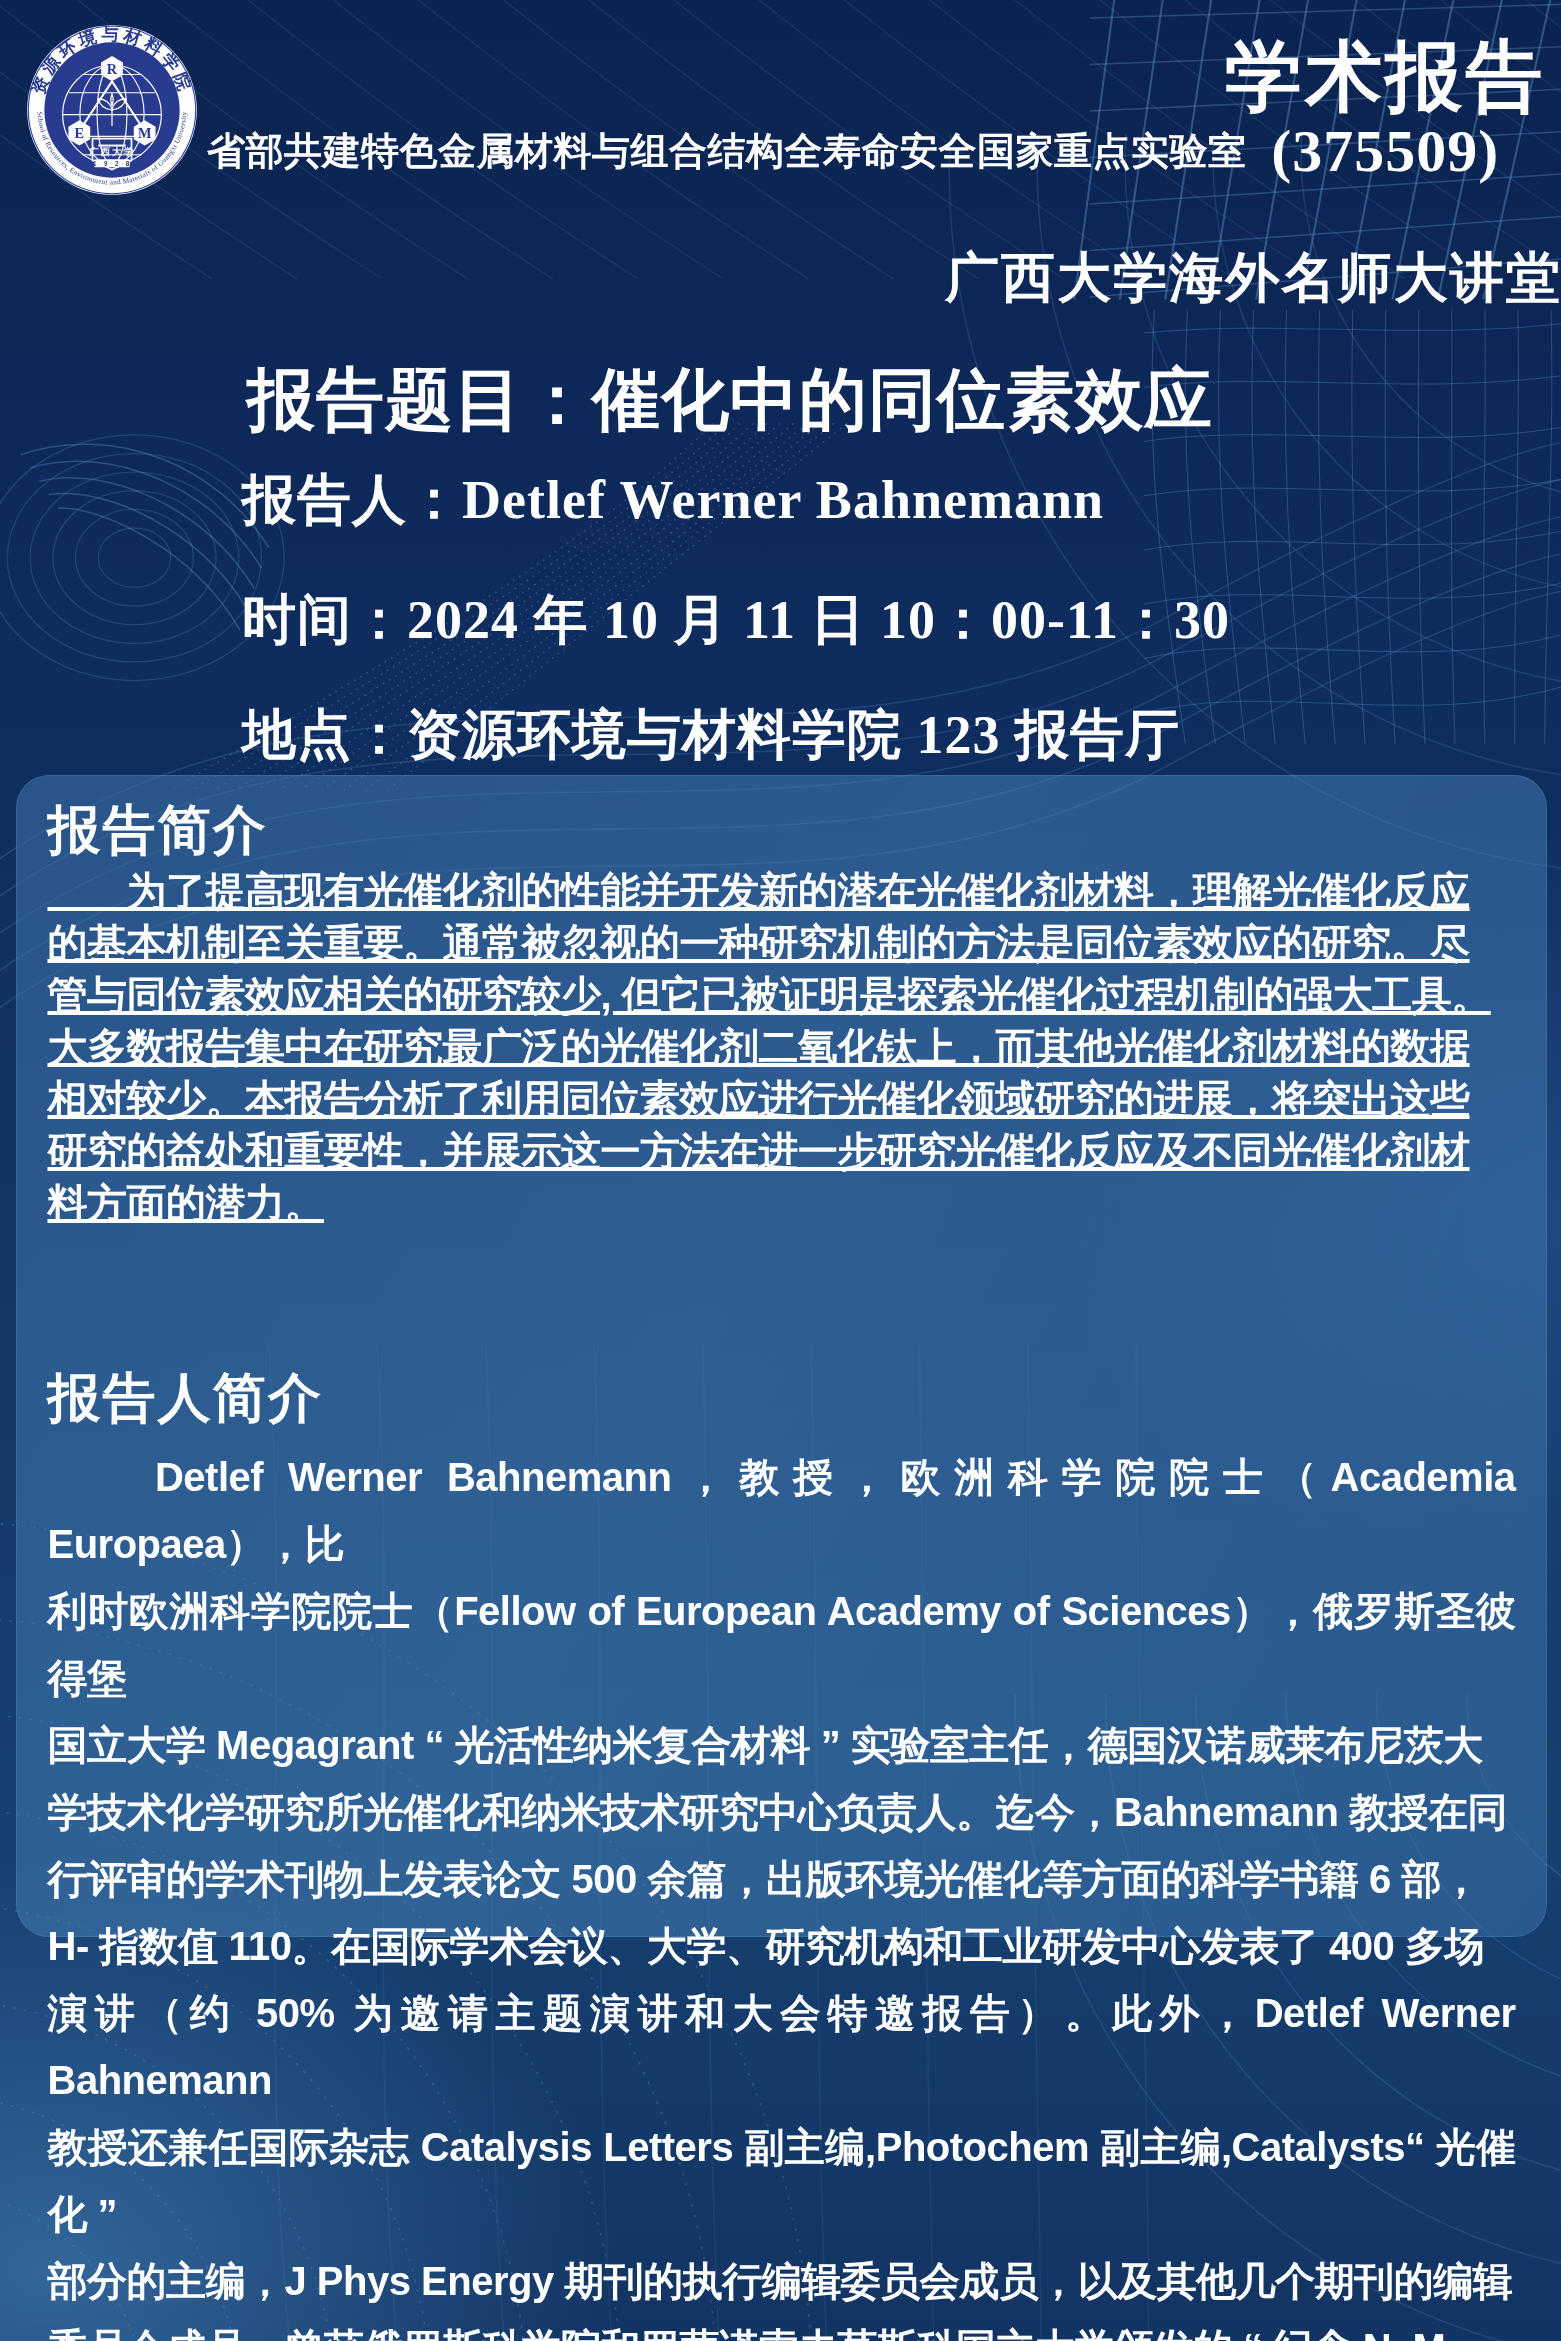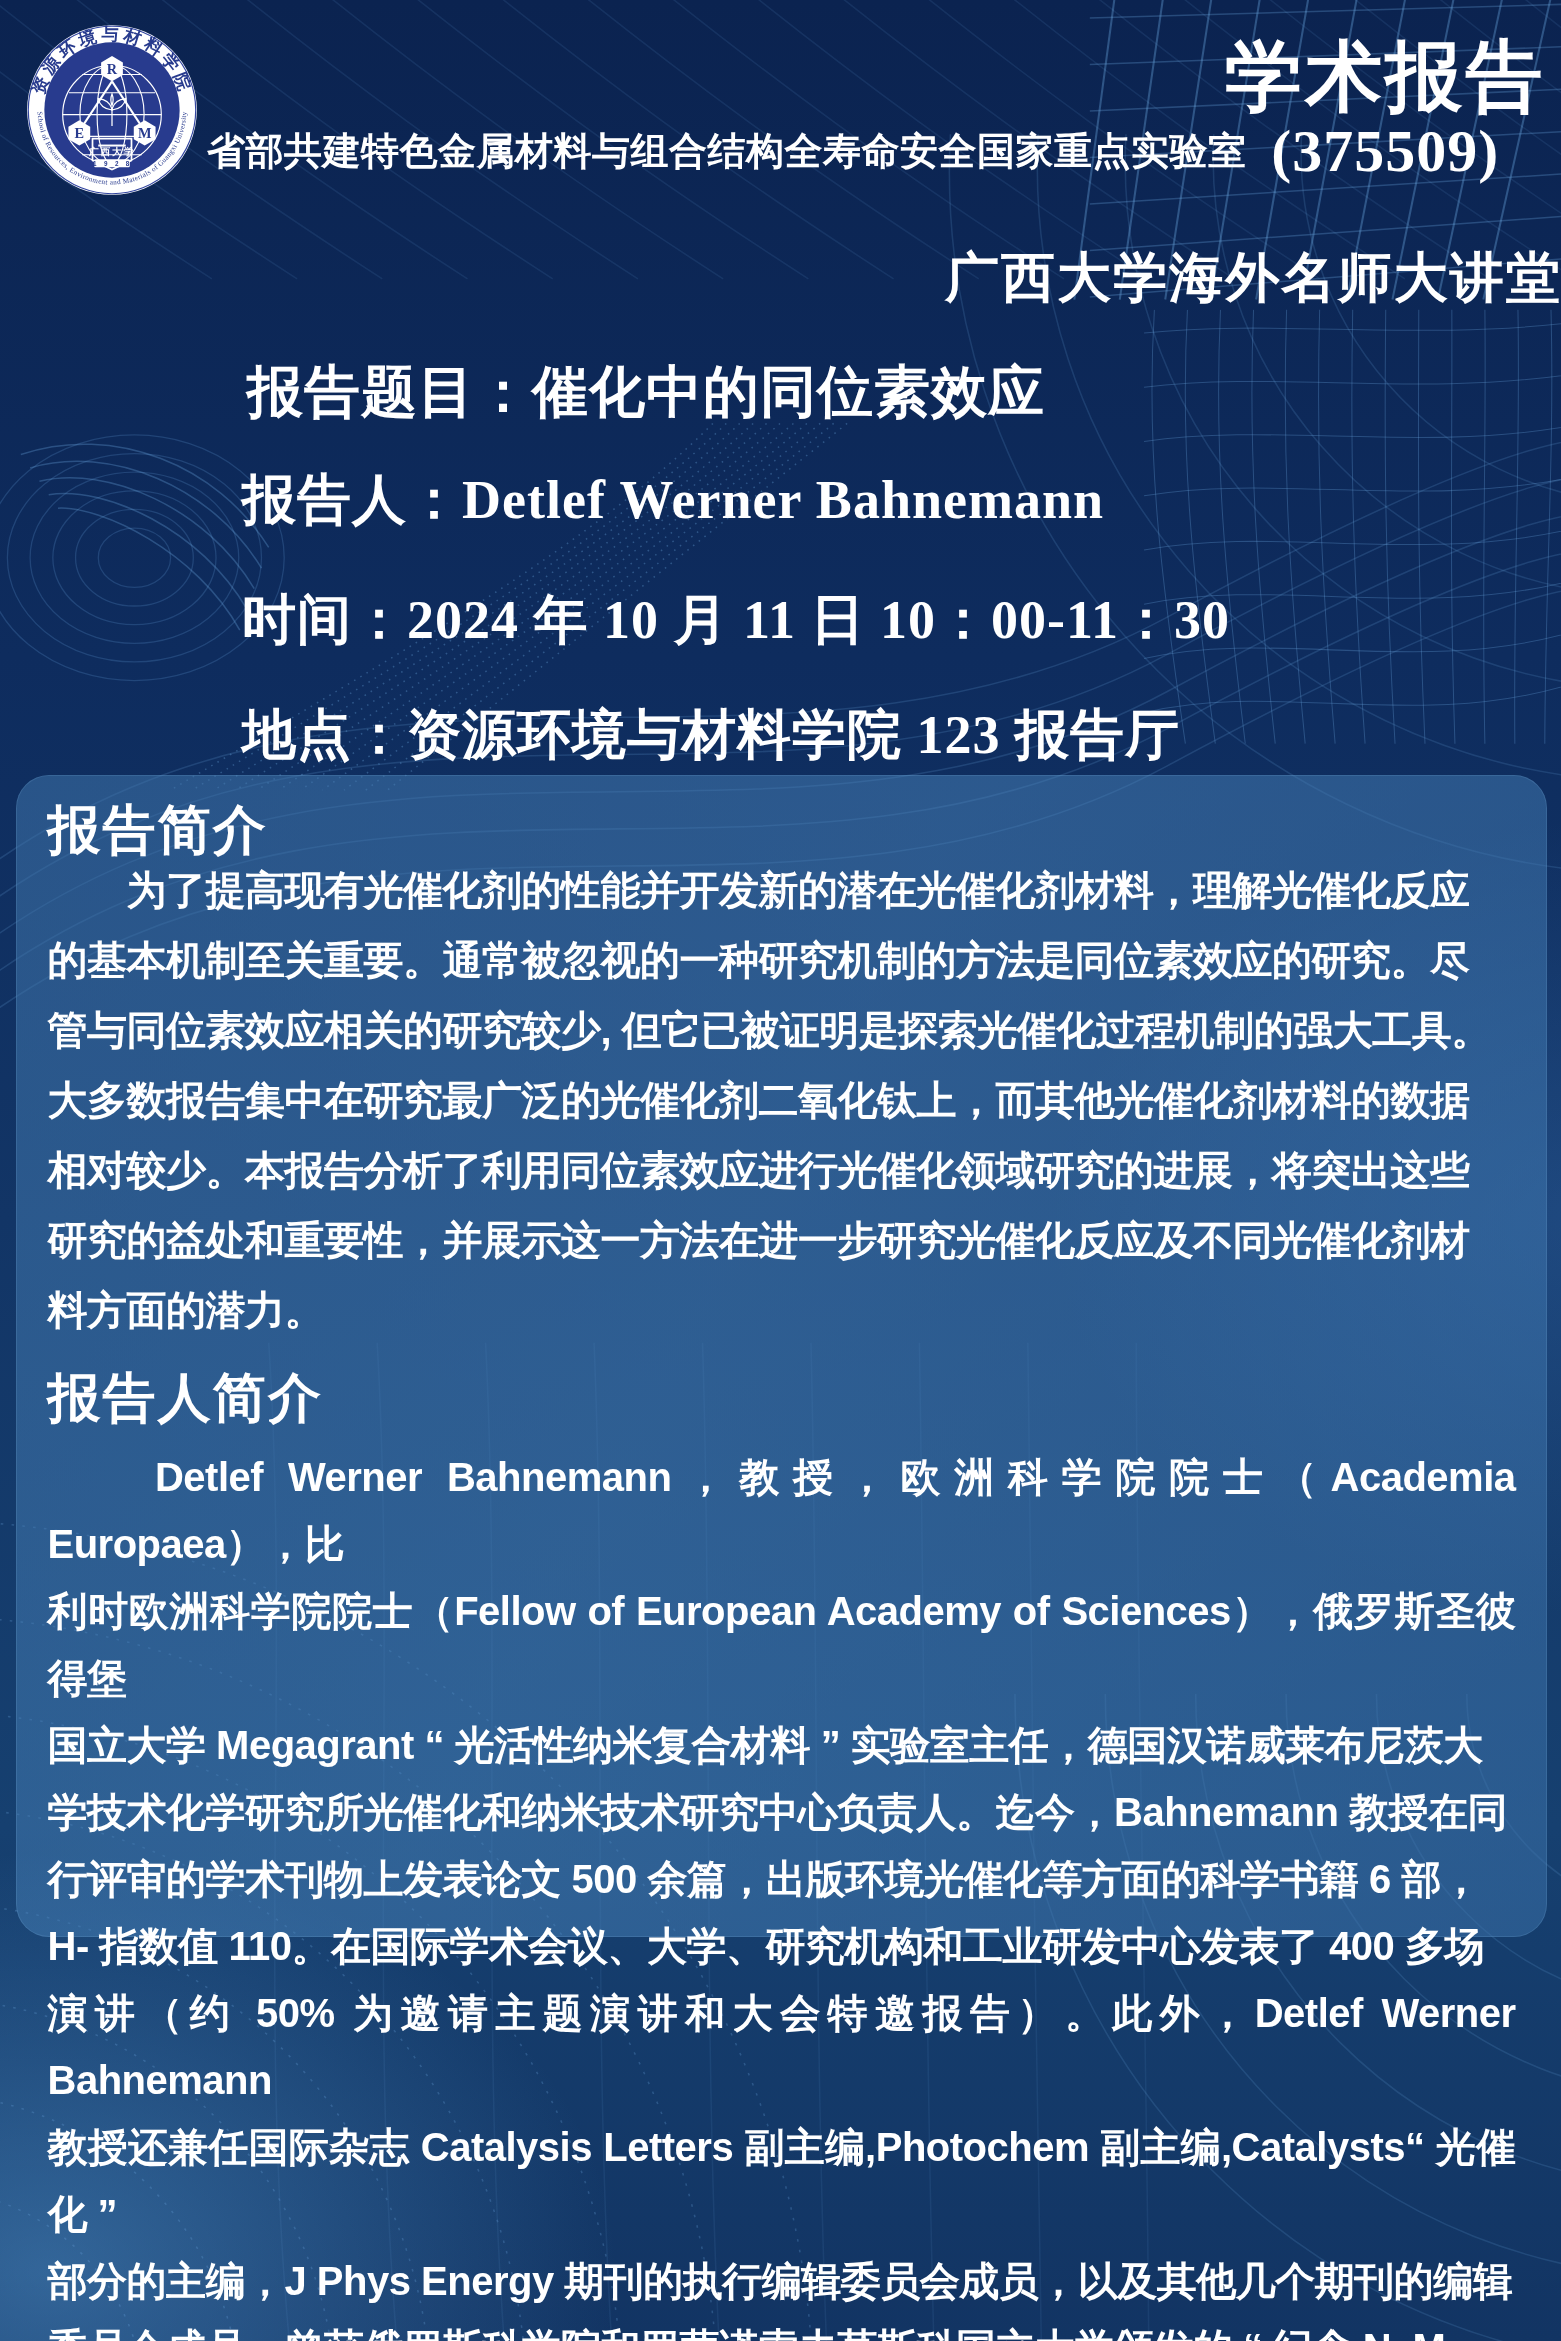--- a/index.html
+++ b/index.html
@@ -18,37 +18,37 @@
   .hdr-line2{position:absolute; left:207px; top:126px; font-size:38px; font-weight:900; letter-spacing:0.5px; white-space:nowrap;}
   .badge{position:absolute; top:15.5px; right:16.5px; text-align:center;
          font-family:"Liberation Serif", serif; font-weight:900; line-height:1.08; white-space:nowrap;margin-top:20px;}
   .badge-title{font-size:77px; letter-spacing:3.1px;}
   .badge-num{font-size:60px; letter-spacing:1px;}
   #logo{position:absolute; left:26px; top:24px; width:172px; height:172px;}
 
   
   .main-title{position:absolute; left:0; top:242px; width:100%; text-align:right;
               font-size:54px; font-weight:900; letter-spacing:2.1px; white-space:nowrap;}
-  .topic{position:absolute; left:247px; top:355px; font-size:56px; font-weight:900; letter-spacing:1px; white-space:nowrap;}
+  .topic{position:absolute; left:247px; top:355px; font-size:68px; font-weight:900; letter-spacing:1px; white-space:nowrap;}
   .hero-line{position:absolute; left:242px; font-family:Liberation Serif, serif;
              font-size:54px; font-weight:600; letter-spacing:1px; white-space:nowrap;}
   #speaker-line{top:464px;}
   #time-line{top:584px;}
   #location-line{top:699px;}
 
   
   .panel{position:absolute; left:15.5px; top:775px; width:1531px; height:1162px; border-radius:33px;
          background:linear-gradient(118deg, rgba(62,116,170,.55) 0%, rgba(76,136,192,.48) 45%, rgba(58,112,168,.55) 100%);
          box-shadow:inset 0 0 0 1px rgba(150,200,240,.15);}
   .sec-head{position:absolute; left:32px; font-size:53px; font-weight:900; letter-spacing:2.1px;}
   #abstract-heading{top:19.6px;}
   #bio-heading{top:588px;}
   .body-text{position:absolute; left:32px; width:1468px; font-size:40px; font-weight:700;
              letter-spacing:-0.5px; white-space:pre-line; text-align:justify;}
-  #abstract-body{top:80px; line-height:70px;}
+  #abstract-body{top:90px; line-height:52px;text-decoration:underline;}
   #bio-body{top:669px; line-height:67px;}
 
   
   .logo-arc-cn{font-size:30px; font-weight:700; letter-spacing:7px; fill:#283b8e;}
   .logo-arc-en{font-size:12.5px; letter-spacing:.6px; fill:#283b8e; font-family:"Liberation Serif",serif;}
   .logo-letter{font-size:25px; font-weight:700; fill:#283b8e; font-family:"Liberation Serif",serif;}
   .logo-univ{font-size:17px; letter-spacing:3px; fill:#ffffff; font-weight:700;}
   .logo-year{font-size:11px; letter-spacing:5px; fill:#283b8e; font-weight:700;}
 </style>
 </head>

